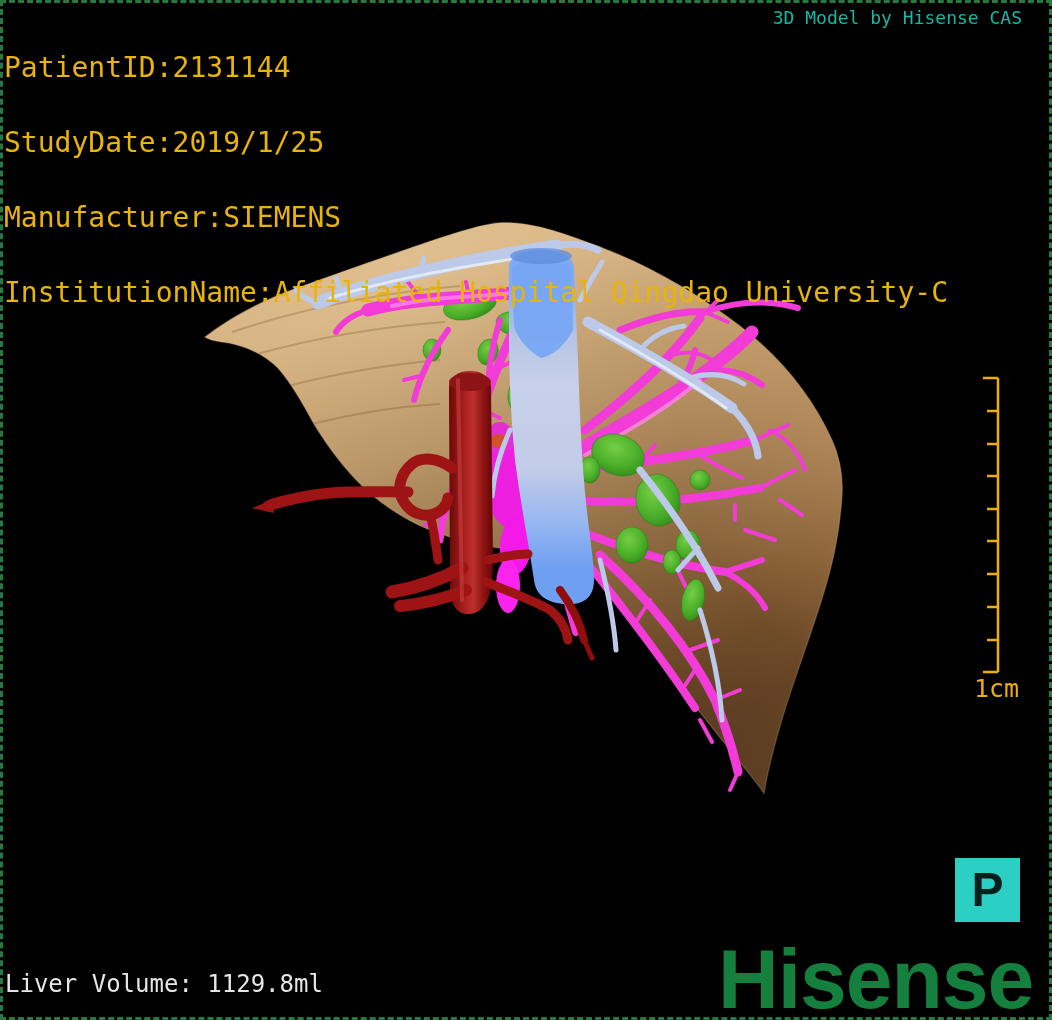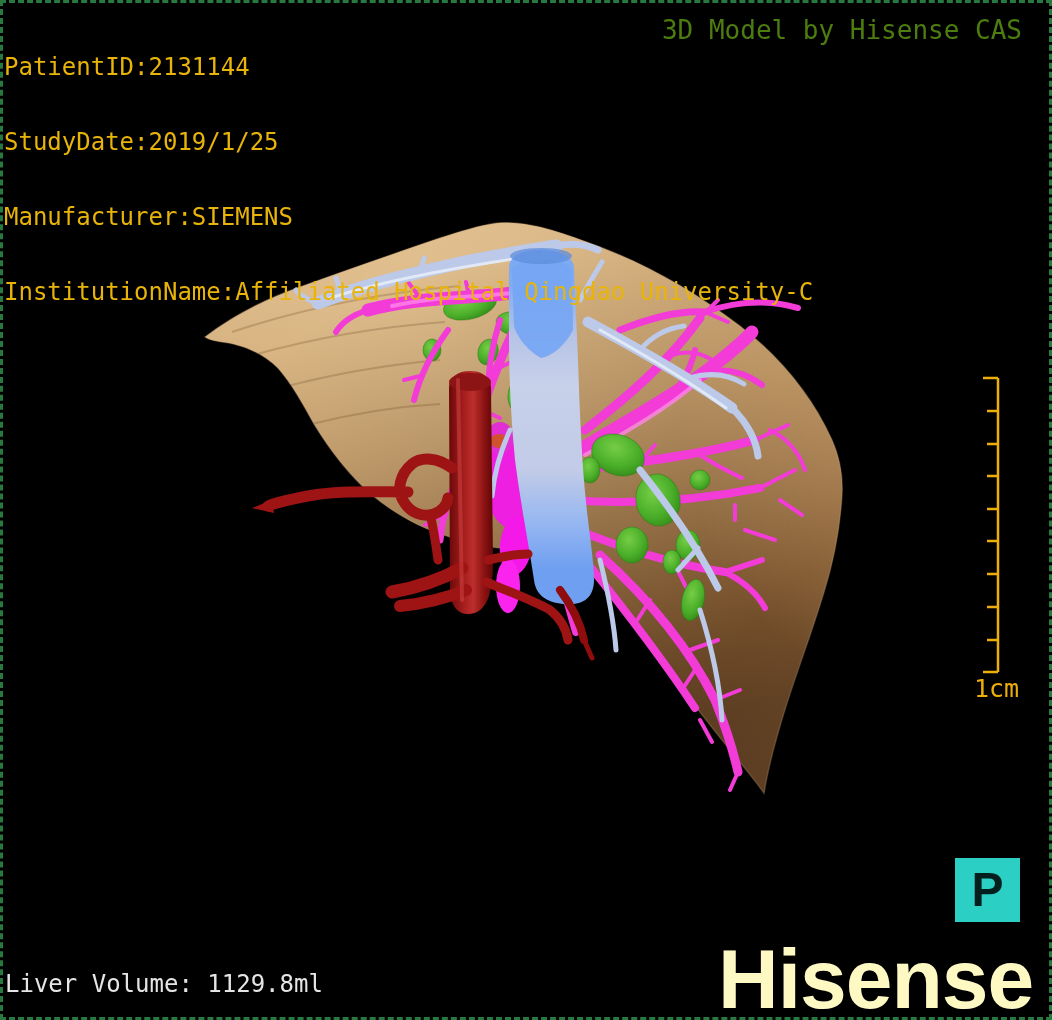--- a/index.html
+++ b/index.html
@@ -3,31 +3,31 @@
 <meta charset="utf-8">
 <style>
   html,body{margin:0;padding:0;background:#000;}
   body{width:1052px;height:1020px;overflow:hidden;}
   .stage{position:relative;width:1052px;height:1020px;background:#000;
          font-family:"DejaVu Sans Mono",monospace;}
   .model-svg{position:absolute;inset:0;}
   .border-overlay{position:absolute;inset:0;border:3px dashed #27793F;
                   box-sizing:border-box;pointer-events:none;z-index:30;}
   .info-block{position:absolute;left:4px;top:5px;z-index:20;color:#E9B40A;
-              font-size:24px;line-height:25px;white-space:pre;}
-  .credit{position:absolute;right:30px;top:18px;z-index:20;color:#4d7c0f;
-          font-size:26px;line-height:25px;white-space:pre;}
+              font-size:28px;line-height:25px;white-space:pre;}
+  .credit{position:absolute;right:30px;top:5px;z-index:20;color:#14b8a6;
+          font-size:18px;line-height:25px;white-space:pre;}
   .volume{position:absolute;left:5px;bottom:22px;z-index:20;color:#e5e5e5;
           font-size:24px;white-space:pre;}
   .p-marker{position:absolute;left:955px;top:858px;width:65px;height:64px;
             background:#2BCFC4;z-index:20;display:flex;align-items:center;
             justify-content:center;}
   .p-marker span{font-family:"Liberation Sans",sans-serif;font-weight:700;
                  font-size:48px;color:#04201E;line-height:1;}
-  .logo{position:absolute;left:718px;bottom:0px;z-index:20;color:#fef9c3;
+  .logo{position:absolute;left:718px;bottom:0px;z-index:20;color:#15803d;
         font-family:"Liberation Sans",sans-serif;font-weight:700;
         font-size:84px;line-height:0.95;letter-spacing:-1px;white-space:nowrap;}
 </style>
 </head>
 <body>
 
 <div class="stage">
 
   <svg class="model-svg" width="1052" height="1020" viewBox="0 0 1052 1020">
     <defs>

